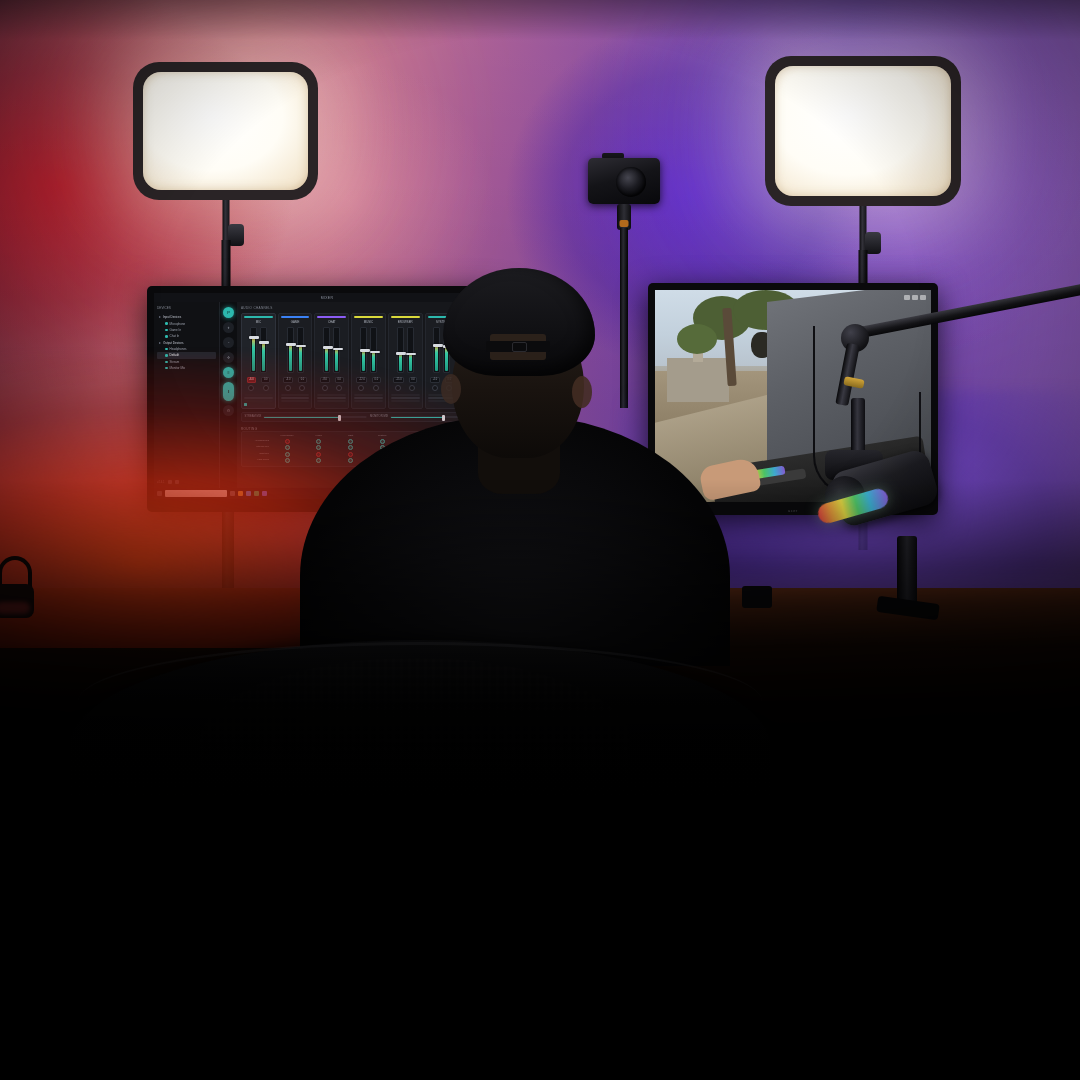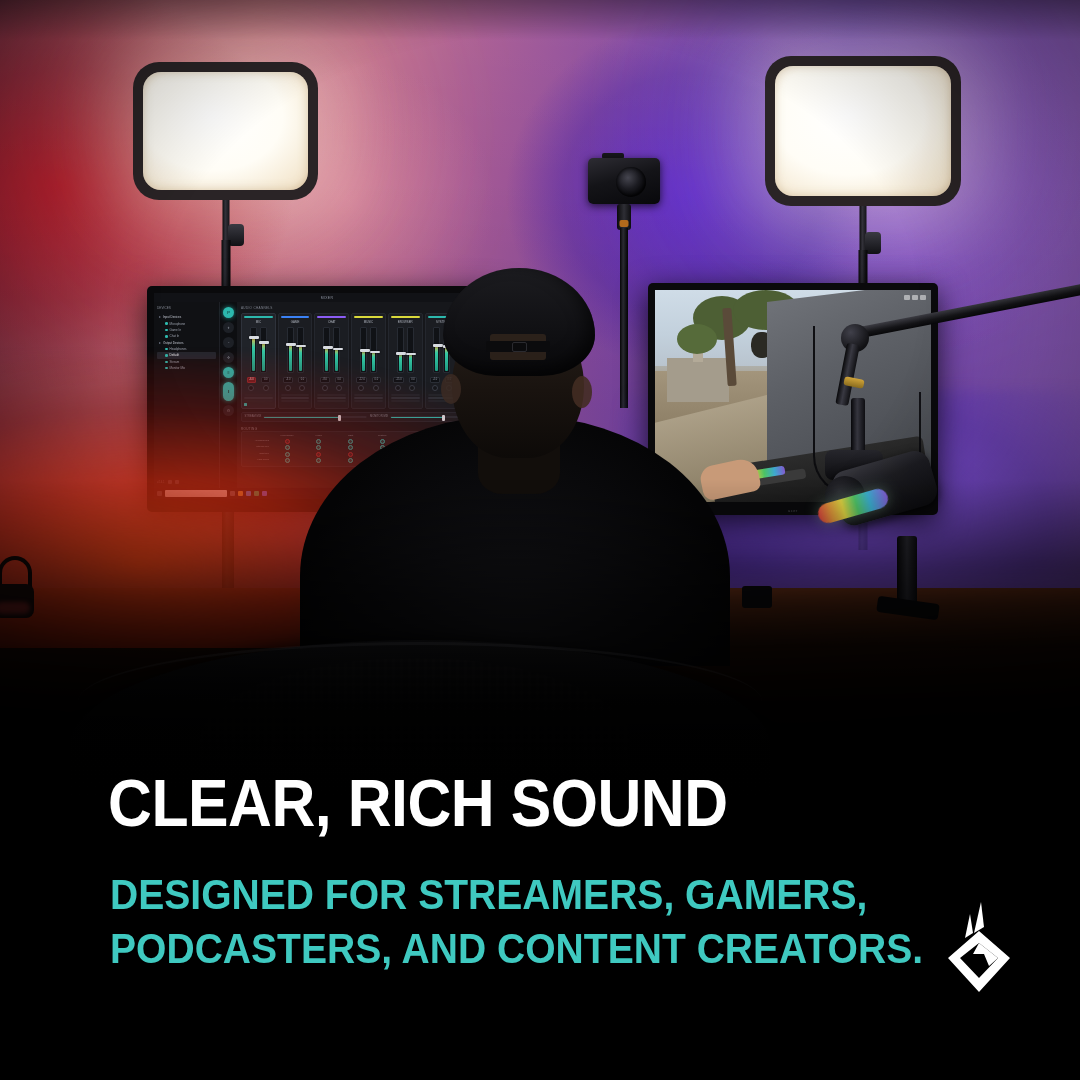--- a/index.html
+++ b/index.html
@@ -833,31 +833,14 @@
       <div class="back"></div>
       <div class="mesh"></div>
       <div class="rim"></div>
     </div>
 
     <div class="vignette"></div>
     <div class="fade-top"></div>
     <div class="fade-bottom"></div>
   </div>
 
-  <div id="text-band">
-    <div id="headline" style="color: rgb(255, 255, 255);">CLEAR, RICH SOUND</div>
-    <div id="subhead" style="color: rgb(63, 201, 192);">
-      <span class="l">DESIGNED FOR STREAMERS, GAMERS,</span>
-      <span class="l">PODCASTERS, AND CONTENT CREATORS.</span>
-    </div>
-
-    <div id="brand-logo">
-      <svg viewBox="0 0 78 96" aria-hidden="true">
-        <path d="M41 2 L34 33 L44 27 Z" fill="#ffffff"></path>
-        <path d="M30 14 L25 38 L33 33 Z" fill="#ffffff"></path>
-        <path d="M39 31 L70 58 L39 92 L8 58 Z
-                 M39 43 L20 58 L39 78 L58 58 Z" fill="#ffffff" fill-rule="evenodd"></path>
-        <path d="M39 43 L58 58 L49 66 L44 54 L33 54 Z" fill="#ffffff"></path>
-      </svg>
-    </div>
-  </div>
 
 </div>
 
 </body></html>

